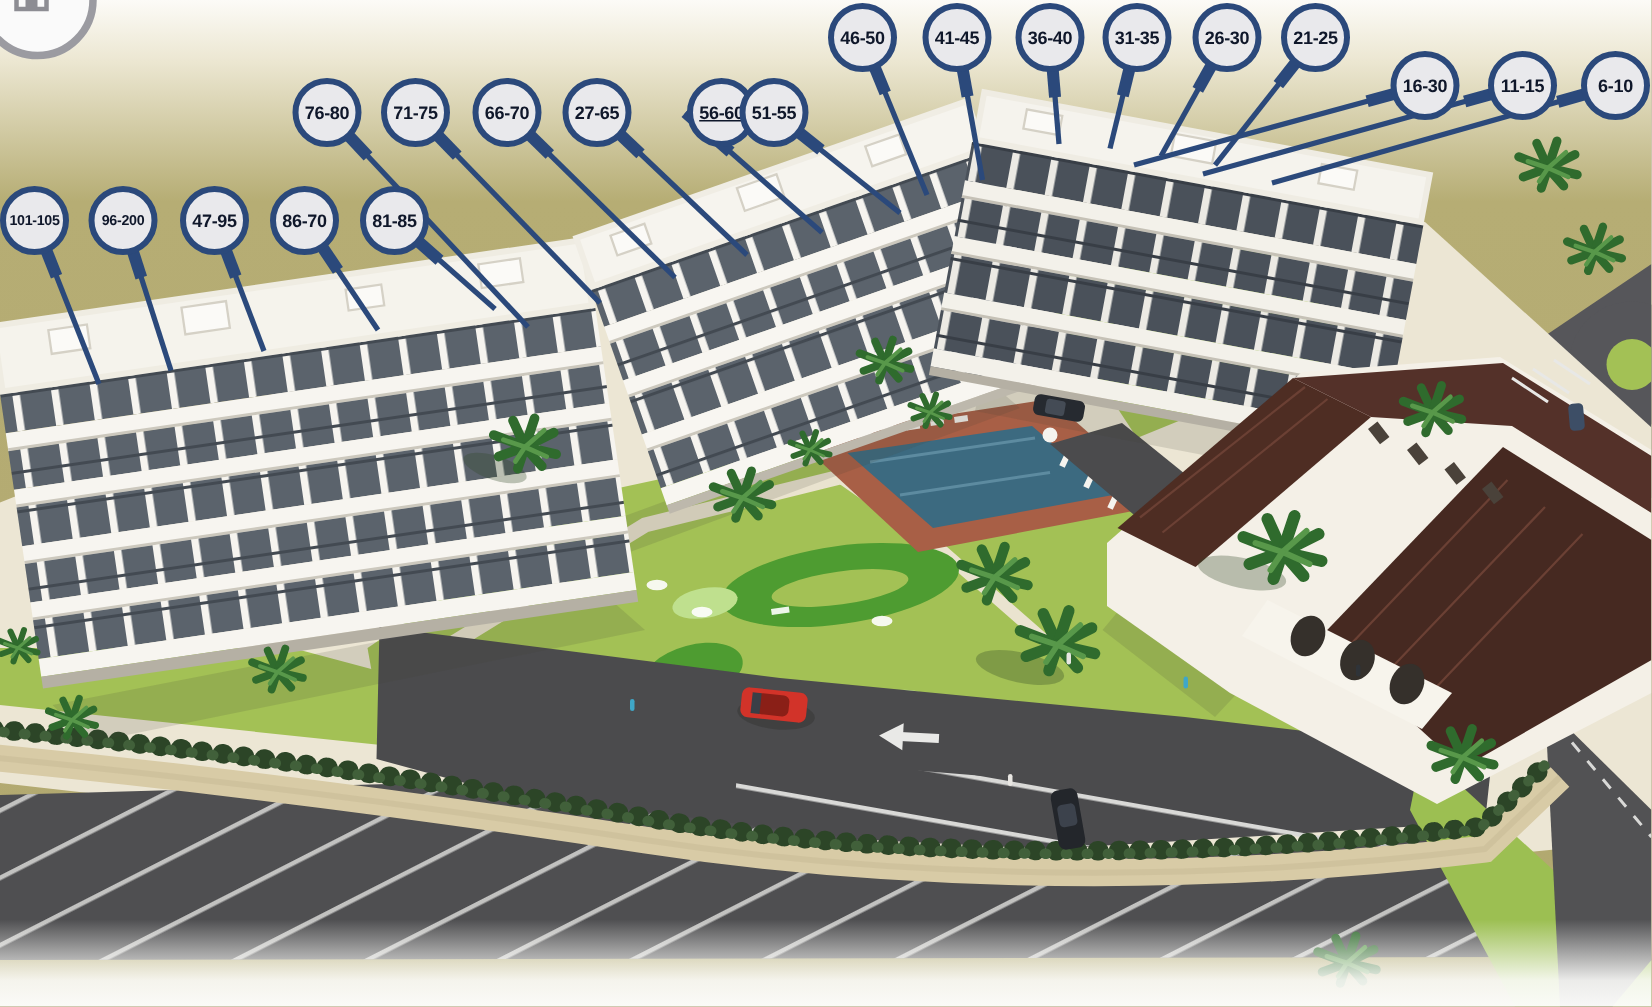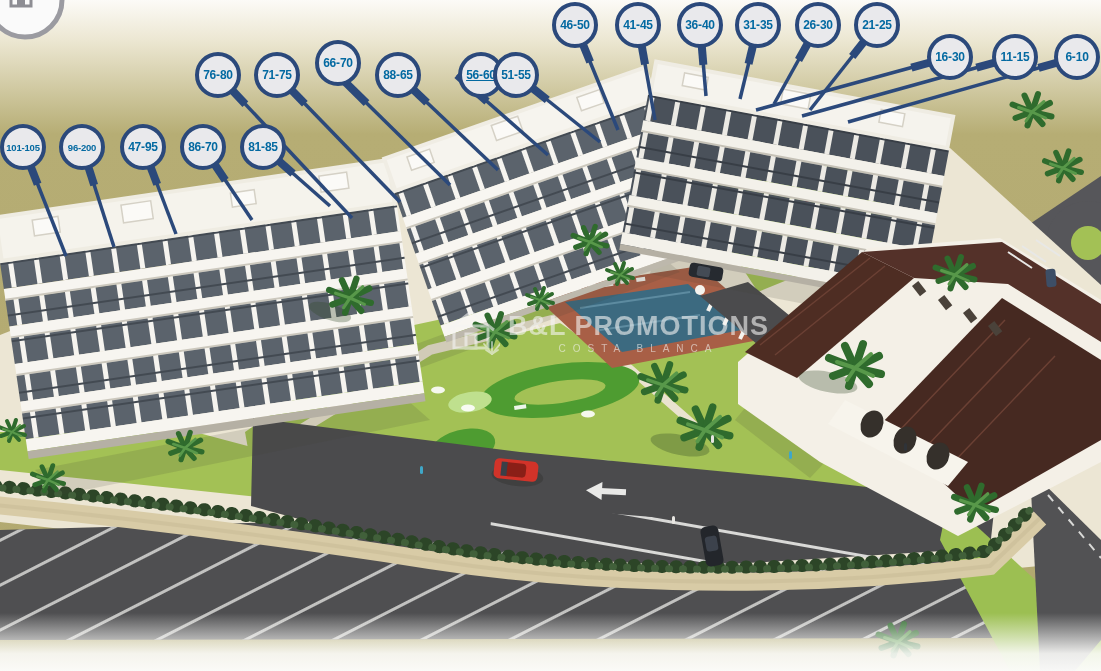--- a/index.html
+++ b/index.html
@@ -9,21 +9,21 @@
   .fade-bottom{position:absolute;left:0;right:0;bottom:0;height:58px;z-index:3;pointer-events:none;
          background:linear-gradient(to bottom, rgba(252,252,250,0) 0%, rgba(252,252,250,.9) 70%, rgba(253,253,252,.97) 100%);}
   .watermark{position:absolute;left:444px;top:308px;z-index:4;display:flex;align-items:center;gap:8px;
          opacity:.6;pointer-events:none;}
   .wm-right{display:flex;flex-direction:column;align-items:center;}
   .wm-brand{font-size:27px;font-weight:bold;color:#f5f5f4;letter-spacing:1px;white-space:nowrap;}
   .wm-tag{font-size:10px;color:#f2f2f0;letter-spacing:7px;margin-top:1px;white-space:nowrap;}
   #connectors{position:absolute;left:0;top:0;z-index:5;pointer-events:none;}
   #labels{position:absolute;left:0;top:0;width:100%;height:100%;z-index:6;}
   .marker{position:absolute;width:46px;height:46px;border-radius:50%;box-sizing:border-box;
-         background:#e9e9ec;border:4px solid #2b497b;color:#0369a1;font-weight:bold;
+         background:#e9e9ec;border:4px solid #2b497b;color:#0f172a;font-weight:bold;
          display:flex;align-items:center;justify-content:center;font-size:12px;cursor:pointer;
          letter-spacing:-.2px;}
 </style>
 </head>
 <body>
 
 <div class="stage">
 
 <svg class="scene" width="1101" height="671" viewBox="0 0 1101 671">
   <defs>
@@ -319,40 +319,20 @@
   </g>
 
   <g>
     <circle cx="25" cy="0" r="37" fill="#fafafa" stroke="#9b9ba1" stroke-width="5"></circle>
     <path d="M6,-8 L21,-22 L36,-8" fill="none" stroke="#8d8d93" stroke-width="3"></path>
     <rect x="11" y="-8" width="20" height="14" fill="none" stroke="#8d8d93" stroke-width="3"></rect>
     <rect x="17" y="-2" width="8" height="8" fill="#8d8d93"></rect>
   </g>
 </svg>
 
-<div class="watermark">
-  <svg width="56" height="48" viewBox="0 0 56 48">
-    <g fill="none" stroke="#f5f5f4" stroke-width="3">
-      <path d="M4,22 L27,4 L50,22"></path>
-      <rect x="10" y="18" width="34" height="22"></rect>
-      <rect x="22" y="26" width="10" height="14"></rect>
-    </g>
-    <g stroke="#f5f5f4" stroke-width="1.8" stroke-linecap="round">
-      <line x1="48" y1="46" x2="40" y2="36"></line>
-          <line x1="48" y1="46" x2="48" y2="34"></line>
-      <line x1="48" y1="46" x2="56" y2="36"></line>
-          <line x1="48" y1="46" x2="42" y2="42"></line>
-      <line x1="48" y1="46" x2="54" y2="42"></line>
-    </g>
-  </svg>
-  <div class="wm-right">
-    <span class="wm-brand">B&amp;L PROMOTIONS</span>
-    <span class="wm-tag">COSTA BLANCA</span>
-  </div>
-</div>
 
 <svg id="connectors" width="1101" height="671" viewBox="0 0 1101 671">
       <line x1="575" y1="25" x2="618" y2="130" stroke="#2b497b" stroke-width="3.5"></line>
       <line x1="575" y1="25" x2="590.1590398458376" y2="62.016260088673285" stroke="#2b497b" stroke-width="8"></line>
       <line x1="638" y1="25" x2="655" y2="120" stroke="#2b497b" stroke-width="3.5"></line>
       <line x1="638" y1="25" x2="645.0459701002211" y2="64.3745387953534" stroke="#2b497b" stroke-width="8"></line>
       <line x1="700" y1="25" x2="706" y2="96" stroke="#2b497b" stroke-width="3.5"></line>
       <line x1="700" y1="25" x2="703.3682759161376" y2="64.85793167429499" stroke="#2b497b" stroke-width="8"></line>
       <line x1="758" y1="25" x2="740" y2="99" stroke="#2b497b" stroke-width="3.5"></line>
       <line x1="758" y1="25" x2="748.5459368341" y2="63.86670412647788" stroke="#2b497b" stroke-width="8"></line>
@@ -394,22 +374,22 @@
       <div class="marker" style="left: 615px; top: 2px;">41-45</div>
       <div class="marker" style="left: 677px; top: 2px; text-align: right;">36-40</div>
       <div class="marker" style="left: 735px; top: 2px;">31-35</div>
       <div class="marker" style="left: 795px; top: 2px;">26-30</div>
       <div class="marker" style="left: 854px; top: 2px;">21-25</div>
       <div class="marker" style="left: 927px; top: 34px;">16-30</div>
       <div class="marker" style="left: 992px; top: 34px;">11-15</div>
       <div class="marker" style="left: 1054px; top: 34px;">6-10</div>
       <div class="marker" style="left: 195px; top: 52px;">76-80</div>
       <div class="marker" style="left: 254px; top: 52px;">71-75</div>
-      <div class="marker" style="left: 315px; top: 40px;">66-70</div>
-      <div class="marker" style="left: 375px; top: 52px;">88-65</div>
+      <div class="marker" style="left: 315px; top: 52px;">66-70</div>
+      <div class="marker" style="left: 375px; top: 52px;">27-65</div>
       <div class="marker" style="left: 458px; top: 52px; text-decoration: underline;">56-60</div>
       <div class="marker" style="left: 493px; top: 52px;">51-55</div>
       <div class="marker" style="left: 0px; top: 124px; font-size: 9.5px; text-align: right;">101-105</div>
       <div class="marker" style="left: 59px; top: 124px; font-size: 9.5px;">96-200</div>
       <div class="marker" style="left: 120px; top: 124px;">47-95</div>
       <div class="marker" style="left: 180px; top: 124px;">86-70</div>
       <div class="marker" style="left: 240px; top: 124px;">81-85</div>
     </div>
 
 <div class="fade-bottom"></div>

